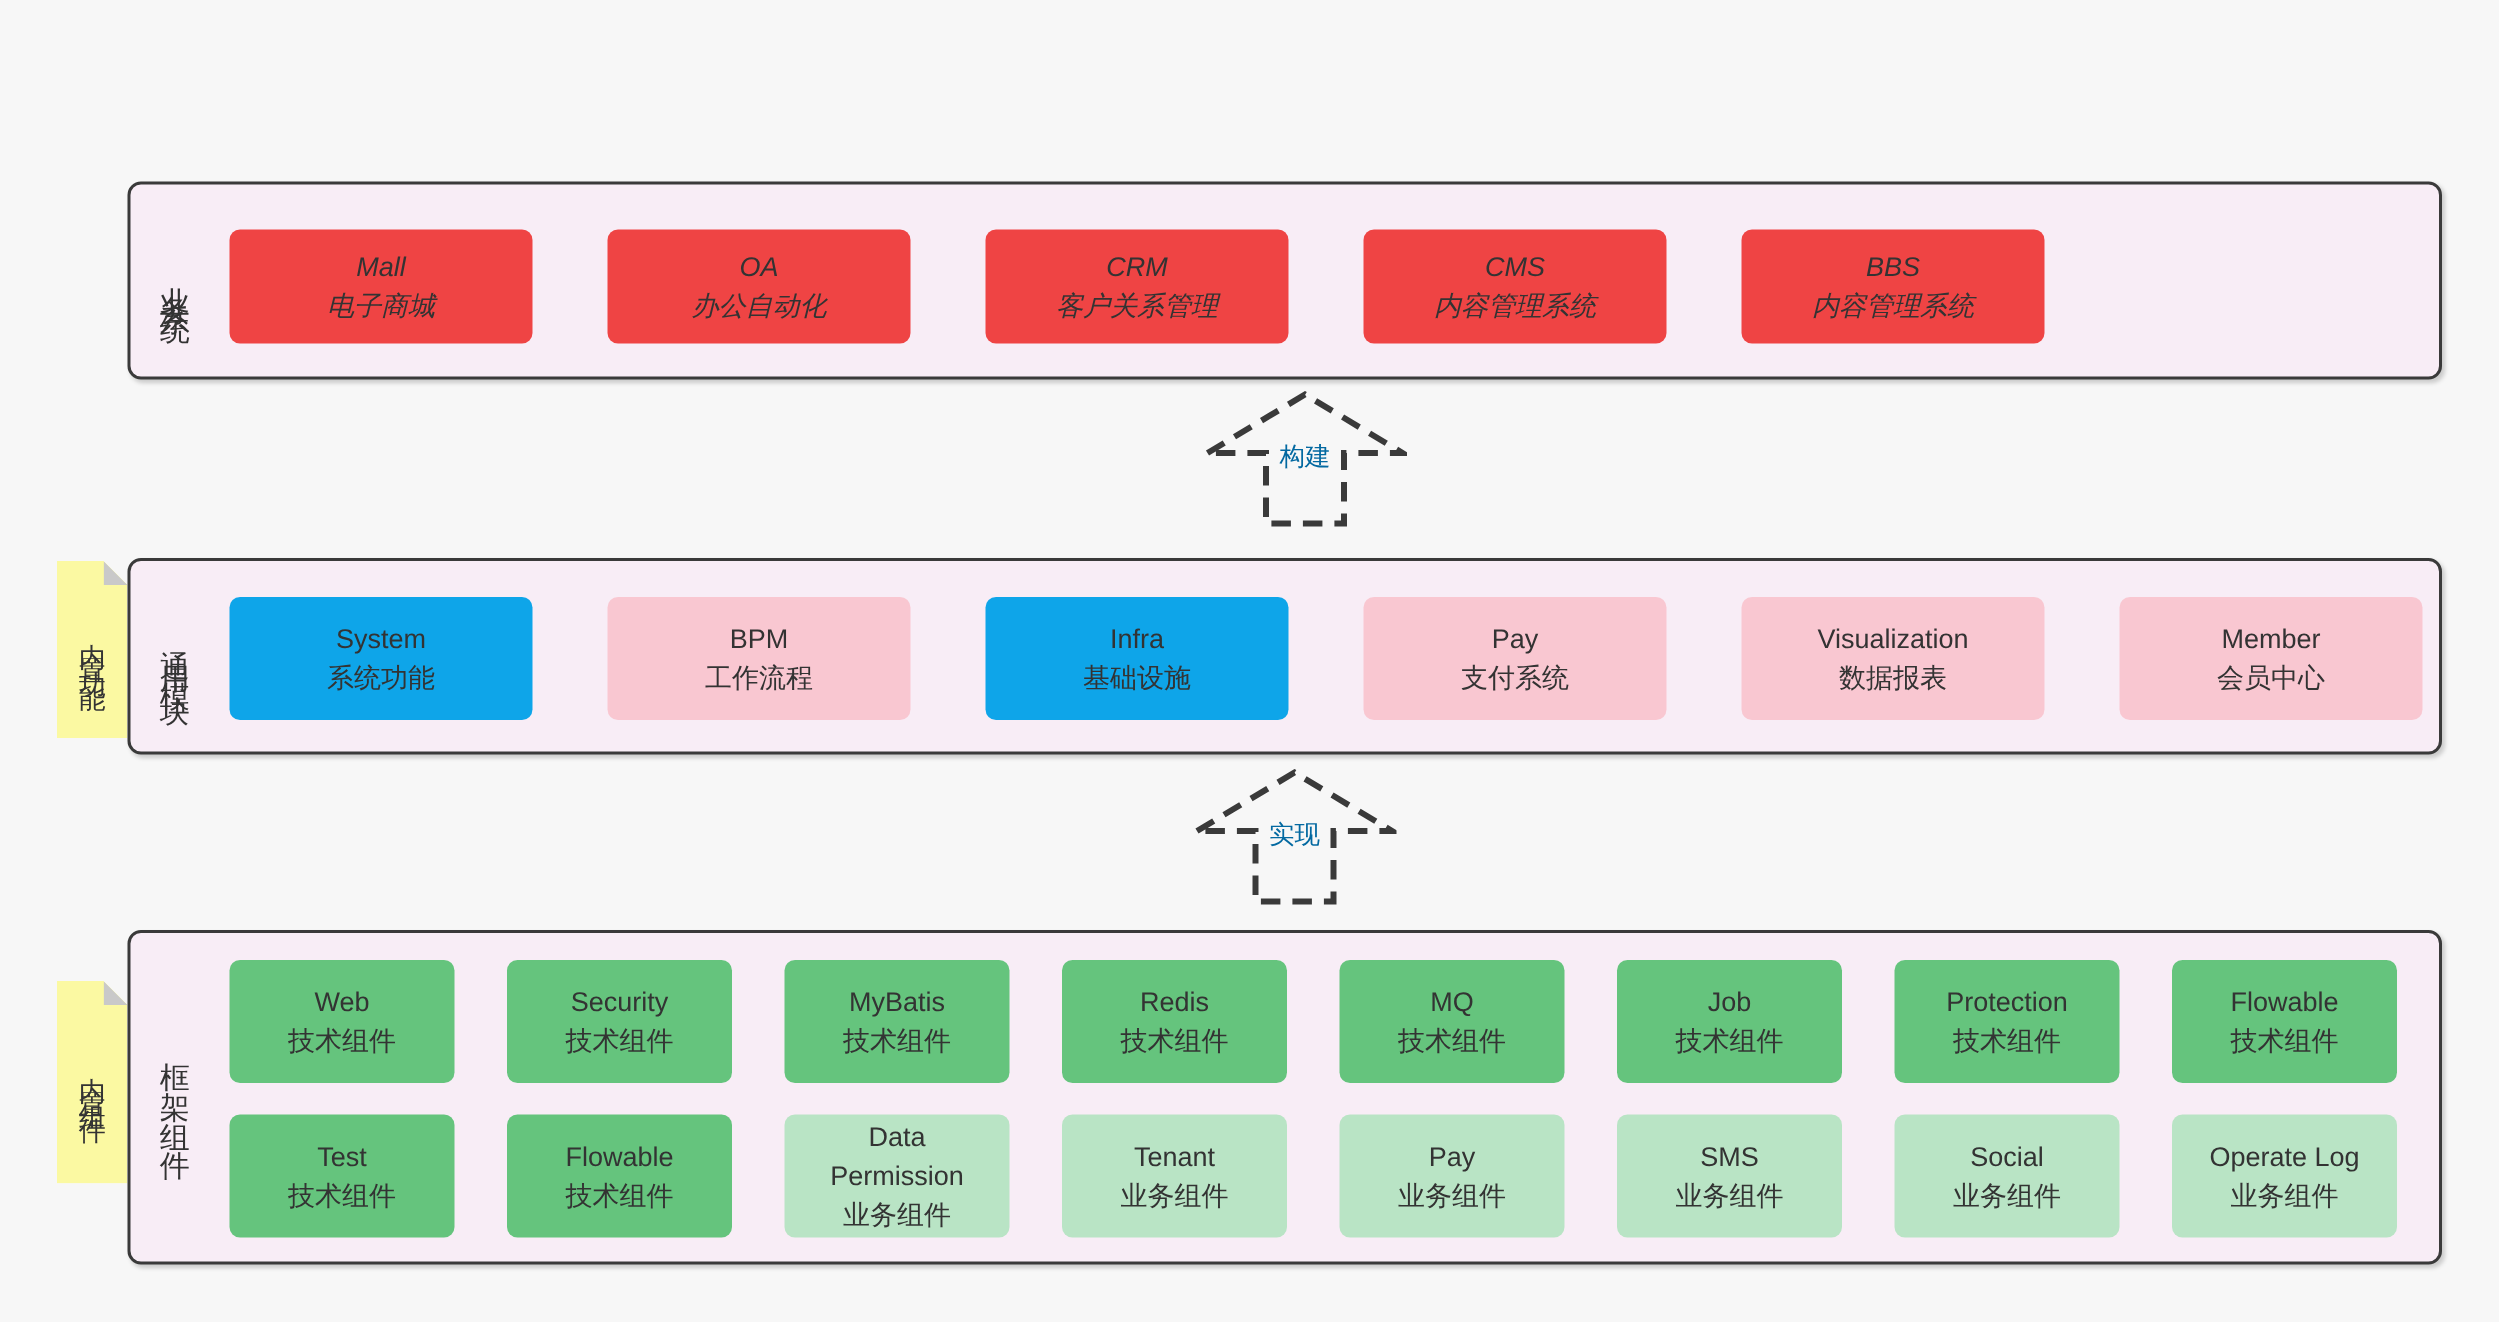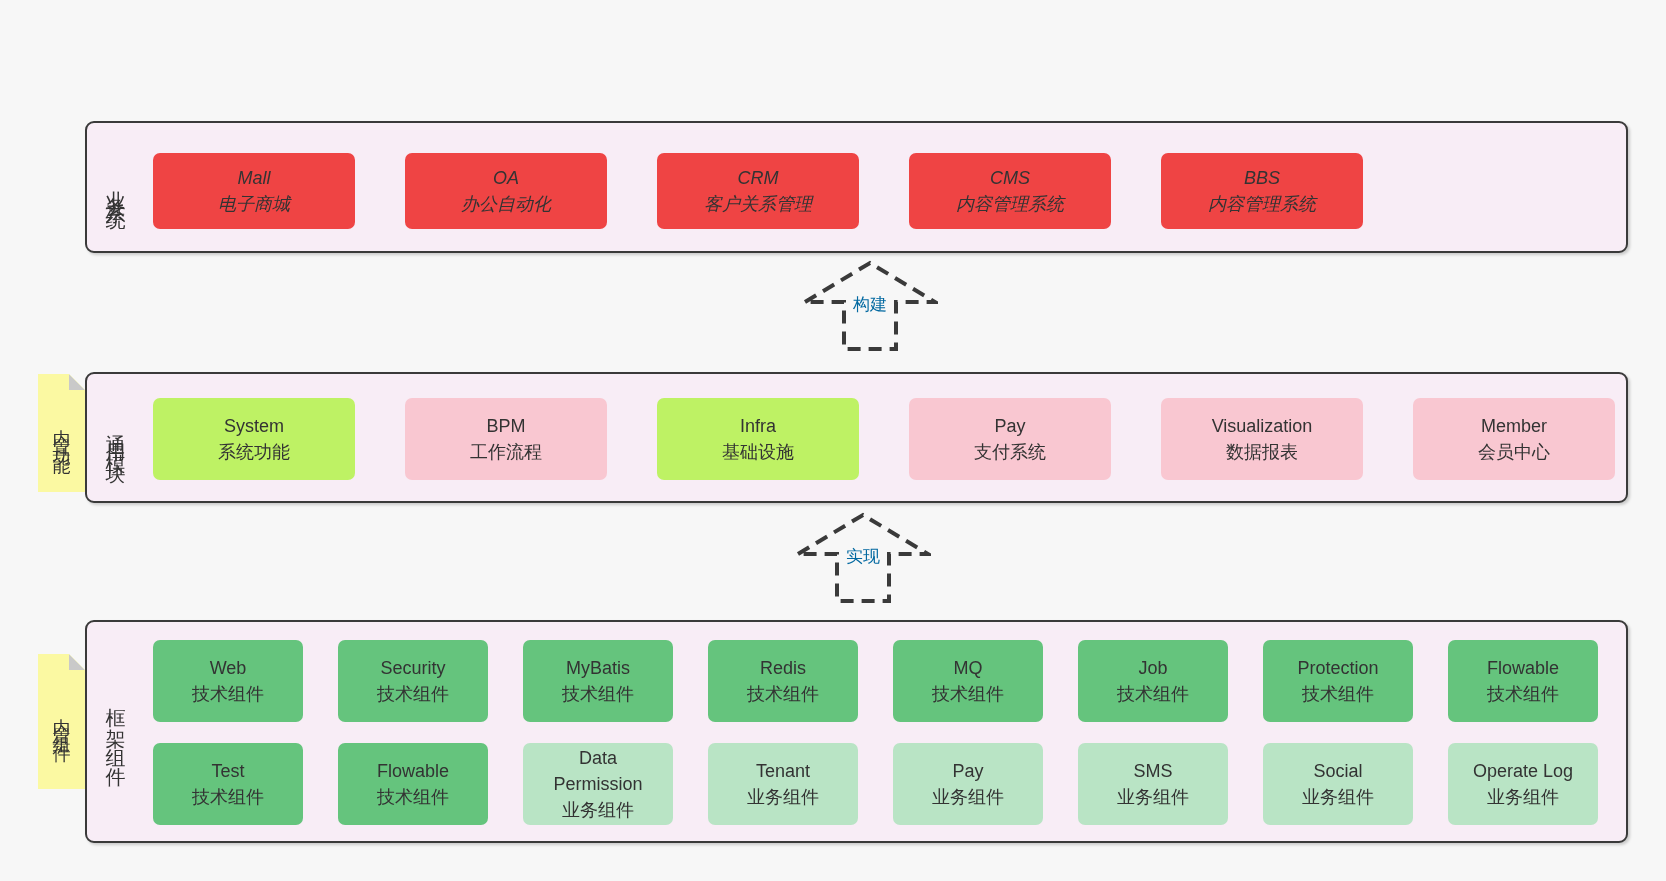--- a/index.html
+++ b/index.html
@@ -37,21 +37,21 @@
     border-radius:7px;display:flex;flex-direction:column;
     align-items:center;justify-content:center;text-align:center;
     font-size:18px;line-height:26px;color:#333;box-sizing:border-box;
     padding:0 14px;
   }
   .band-business .box,.band-modules .box{width:202px;}
   .band-business .box{height:76px;}
   .band-modules .box{height:82px;}
   .band-framework .box{width:150px;height:82px;}
   .c-blue{background:#ef4444;font-style:italic;}
-  .c-red{background:#bef264;}
+  .c-red{background:#0ea5e9;}
   .c-pink{background:#f9c7d1;}
   .c-green{background:#65c47d;}
   .c-lgreen{background:#b9e4c5;}
   
   .note{
     position:absolute;left:38px;width:47px;background:#fbf9a2;z-index:1;
     clip-path:polygon(0 0,31px 0,100% 16px,100% 100%,0 100%);
     display:flex;align-items:center;justify-content:center;
   }
   .note-mid{top:374px;height:118px;}

